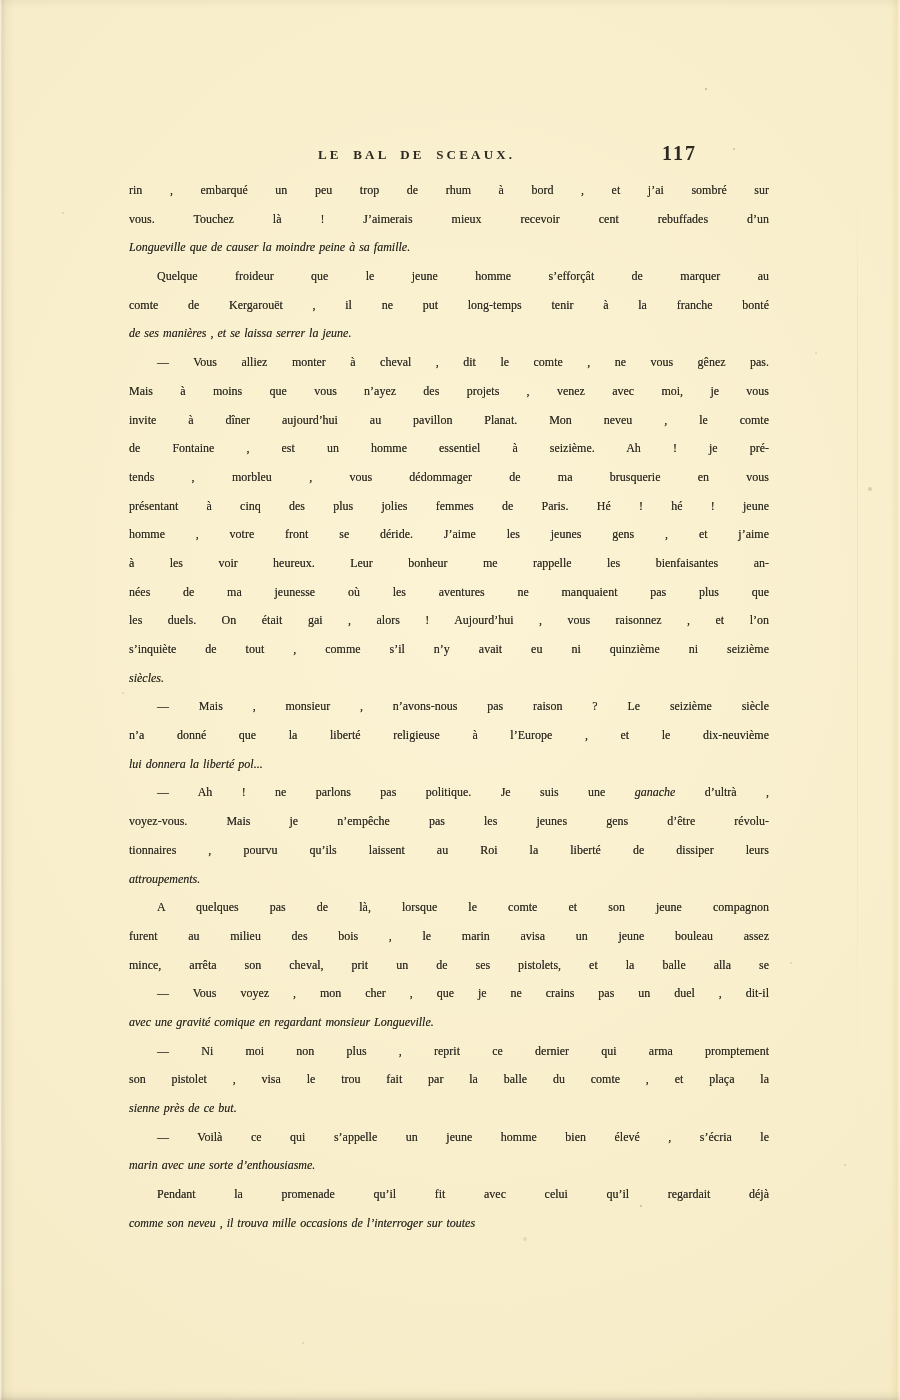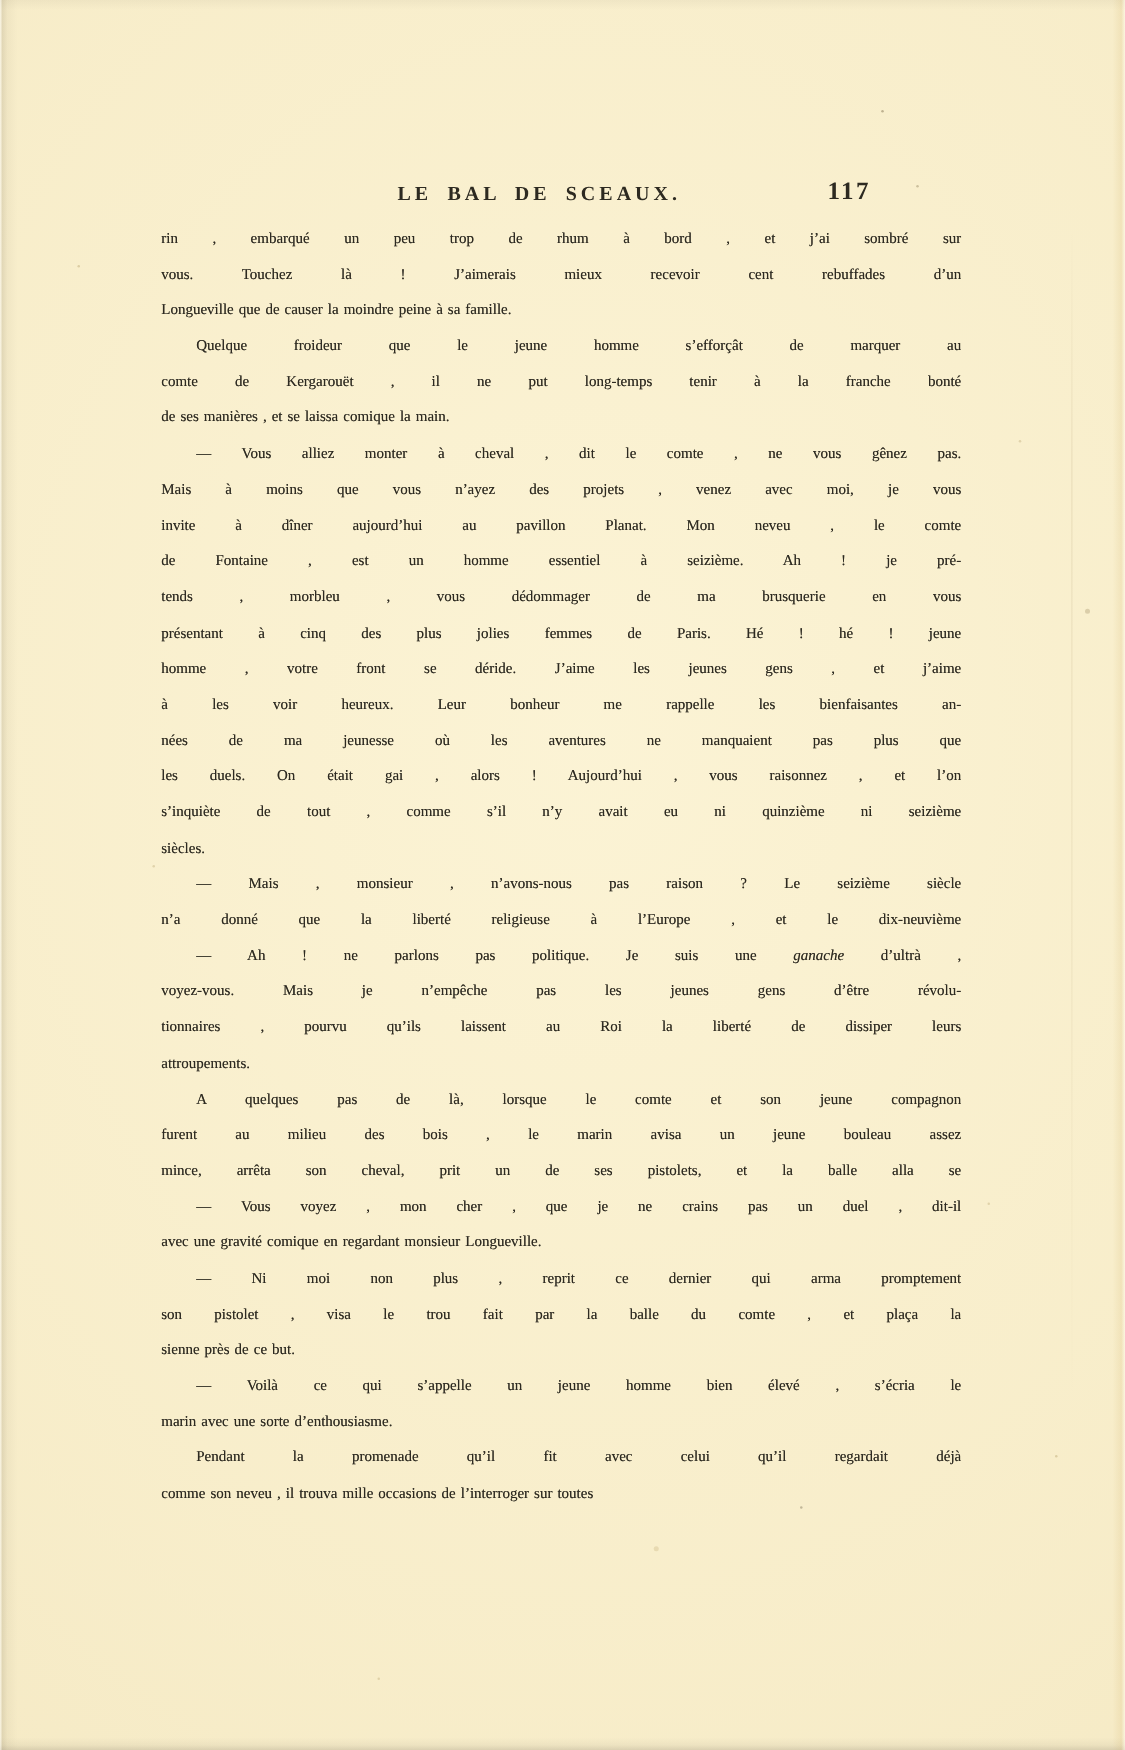--- a/index.html
+++ b/index.html
@@ -59,21 +59,21 @@
       524px 1238px 0 1px rgba(185,160,100,0.25);
     border-radius: 50%;
   }
   .running-header {
     position: absolute;
     left: 0; top: 0; width: 900px; height: 30px;
   }
   .head-title {
     position: absolute;
     left: 318px; top: 147px;
-    font-size: 16px;
+    font-size: 13px;
     font-weight: 700;
     letter-spacing: 3.2px;
     word-spacing: 5px;
     white-space: nowrap;
   }
   .folio {
     position: absolute;
     left: 662px; top: 142px;
     font-size: 20px;
     font-weight: 700;
@@ -93,20 +93,21 @@
     text-align: justify;
     text-align-last: justify;
     overflow: hidden;
     white-space: normal;
     word-spacing: 1px;
     text-shadow: 0 0 0.4px rgba(45,42,33,0.65);
   }
   .line.last {
     text-align: center;
     text-align-last: left;
+    font-style: italic;
   }
   .line.indent { padding-left: 28px; }
   .it { font-style: italic; }
 </style>
 </head>
 <body>
 
 <div class="page">
   <div class="crease"></div>
   <div class="specks"></div>
@@ -118,39 +119,40 @@
 
   <div class="text-column">
       <div class="paragraph">
         <div class="line">rin , embarqué un peu trop de rhum à bord , et j’ai sombré sur</div>
         <div class="line">vous. Touchez là ! J’aimerais mieux recevoir cent rebuffades d’un</div>
         <div class="line last">Longueville que de causer la moindre peine à sa famille.</div>
       </div>
       <div class="paragraph">
         <div class="line indent">Quelque froideur que le jeune homme s’efforçât de marquer au</div>
         <div class="line">comte de Kergarouët , il ne put long-temps tenir à la franche bonté</div>
-        <div class="line last">de ses manières , et se laissa comique la main.</div>
+        <div class="line last">de ses manières , et se laissa serrer la jeune.</div>
       </div>
       <div class="paragraph">
         <div class="line indent">— Vous alliez monter à cheval , dit le comte , ne vous gênez pas.</div>
         <div class="line">Mais à moins que vous n’ayez des projets , venez avec moi, je vous</div>
         <div class="line">invite à dîner aujourd’hui au pavillon Planat. Mon neveu , le comte</div>
         <div class="line">de Fontaine , est un homme essentiel à seizième. Ah ! je pré-</div>
         <div class="line">tends , morbleu , vous dédommager de ma brusquerie en vous</div>
         <div class="line">présentant à cinq des plus jolies femmes de Paris. Hé ! hé ! jeune</div>
         <div class="line">homme , votre front se déride. J’aime les jeunes gens , et j’aime</div>
         <div class="line">à les voir heureux. Leur bonheur me rappelle les bienfaisantes an-</div>
         <div class="line">nées de ma jeunesse où les aventures ne manquaient pas plus que</div>
         <div class="line">les duels. On était gai , alors ! Aujourd’hui , vous raisonnez , et l’on</div>
         <div class="line">s’inquiète de tout , comme s’il n’y avait eu ni quinzième ni seizième</div>
         <div class="line last">siècles.</div>
       </div>
       <div class="paragraph">
         <div class="line indent">— Mais , monsieur , n’avons-nous pas raison ? Le seizième siècle</div>
         <div class="line">n’a donné que la liberté religieuse à l’Europe , et le dix-neuvième</div>
+        <div class="line last">lui donnera la liberté pol...</div>
       </div>
       <div class="paragraph">
         <div class="line indent">— Ah ! ne parlons pas politique. Je suis une <span class="it">ganache</span> d’ultrà ,</div>
         <div class="line">voyez-vous. Mais je n’empêche pas les jeunes gens d’être révolu-</div>
         <div class="line">tionnaires , pourvu qu’ils laissent au Roi la liberté de dissiper leurs</div>
         <div class="line last">attroupements.</div>
       </div>
       <div class="paragraph">
         <div class="line indent">A quelques pas de là, lorsque le comte et son jeune compagnon</div>
         <div class="line">furent au milieu des bois , le marin avisa un jeune bouleau assez</div>

